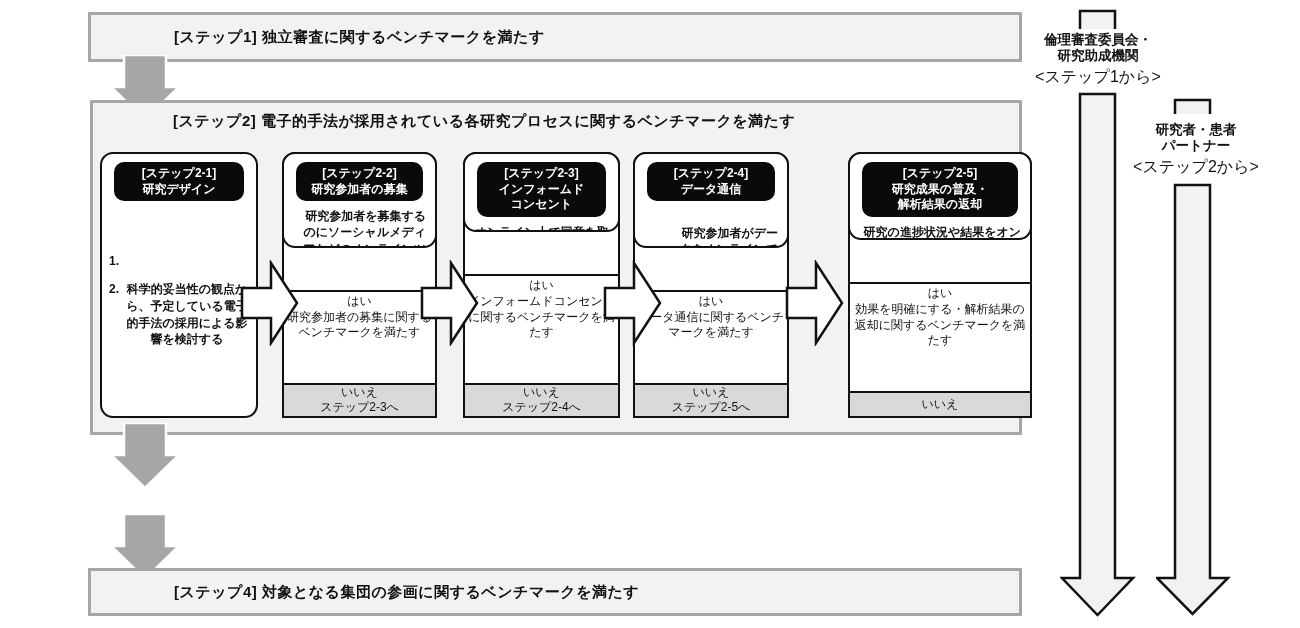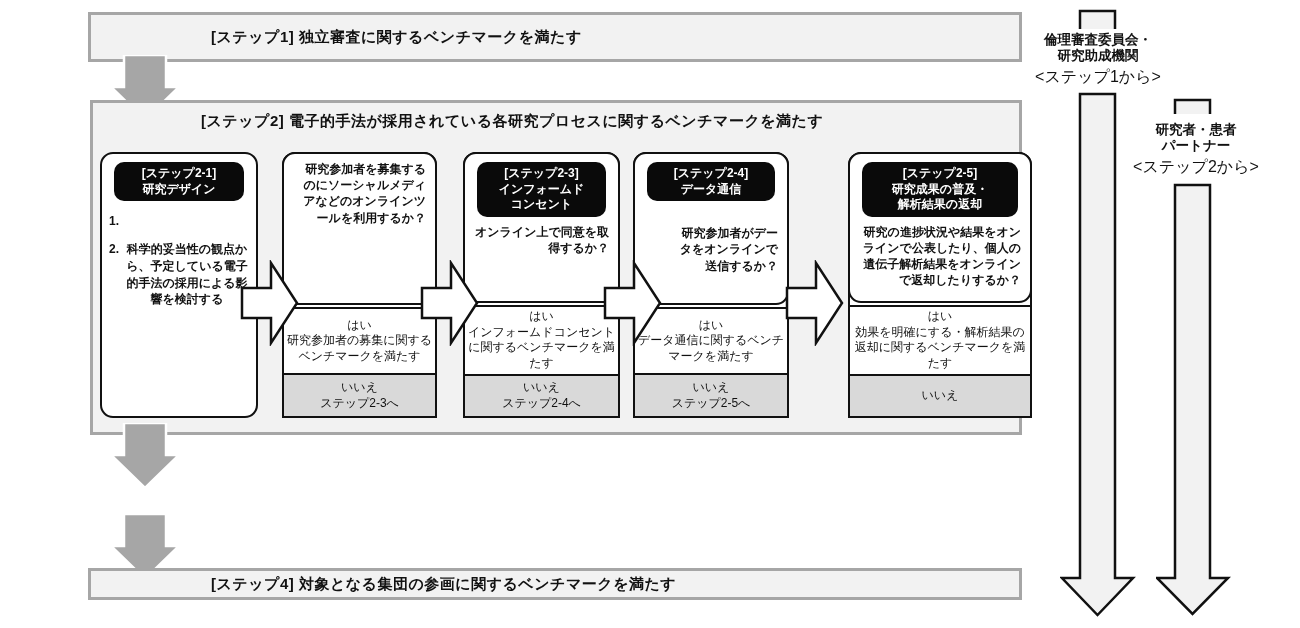--- a/index.html
+++ b/index.html
@@ -7,43 +7,43 @@
   .canvas {
     position:relative; width:1300px; height:628px; background:#ffffff;
     font-family:"Liberation Sans","DejaVu Sans",sans-serif; color:#111;
     overflow:hidden;
   }
   
   .step-bar {
     position:absolute; left:88px; width:934px;
     background:#f2f2f2; border:3px solid #a6a6a6;
     display:flex; align-items:center;
-    font-weight:bold; font-size:15px; padding-left:120px;
+    font-weight:bold; font-size:15px; padding-left:83px;
     letter-spacing:0.5px;
   }
   #bar1 { top:12px; height:50px; }
   #bar3 { top:478px; height:48px; }
-  #bar4 { top:568px; height:32px; }
+  #bar4 { top:568px; height:48px; }
 
   
   .step2-box {
     position:absolute; left:90px; top:100px; width:932px; height:335px;
     background:#f2f2f2; border:3px solid #a6a6a6;
   }
   .step2-title {
     position:absolute; left:80px; top:9px;
-    font-weight:bold; font-size:15px; letter-spacing:0.5px;margin-left:28px;
+    font-weight:bold; font-size:15px; letter-spacing:0.5px;
   }
 
   
   .card {
     position:absolute; top:49px; height:266px;
     background:#ffffff; border:2px solid #111;
     border-radius:13px 13px 0 0;
-    display:flex; flex-direction:column;
+    display:flex; flex-direction:column;gap:40px;
   }
   .card-design { border-radius:13px; }
   #card1 { left:7px;   width:158px; }
   #card2 { left:189px; width:155px; }
   #card3 { left:370px; width:157px; }
   #card4 { left:540px; width:156px; }
   #card5 { left:735px; width:184px;margin-left:20px; }
 
   .card-q {
     height:153px; margin:-2px -2px 2px -2px;
@@ -110,20 +110,24 @@
         </div>
         <div class="design-item">
           <span class="num">2.</span>
           <span class="txt">科学的妥当性の観点から、予定している電子的手法の採用による影響を検討する</span>
         </div>
       </div>
     </div>
 
     <div class="card" id="card2">
       <div class="card-q">
+        <div class="pill">
+          <div>[ステップ2-2]</div>
+          <div>研究参加者の募集</div>
+        </div>
         <div class="question">研究参加者を募集するのにソーシャルメディアなどのオンラインツールを利用するか？</div>
       </div>
       <div class="card-yes">
         <div>はい</div>
         <div>研究参加者の募集に関するベンチマークを満たす</div>
       </div>
       <div class="card-no">
         <div>いいえ</div>
         <div>ステップ2-3へ</div>
       </div>

